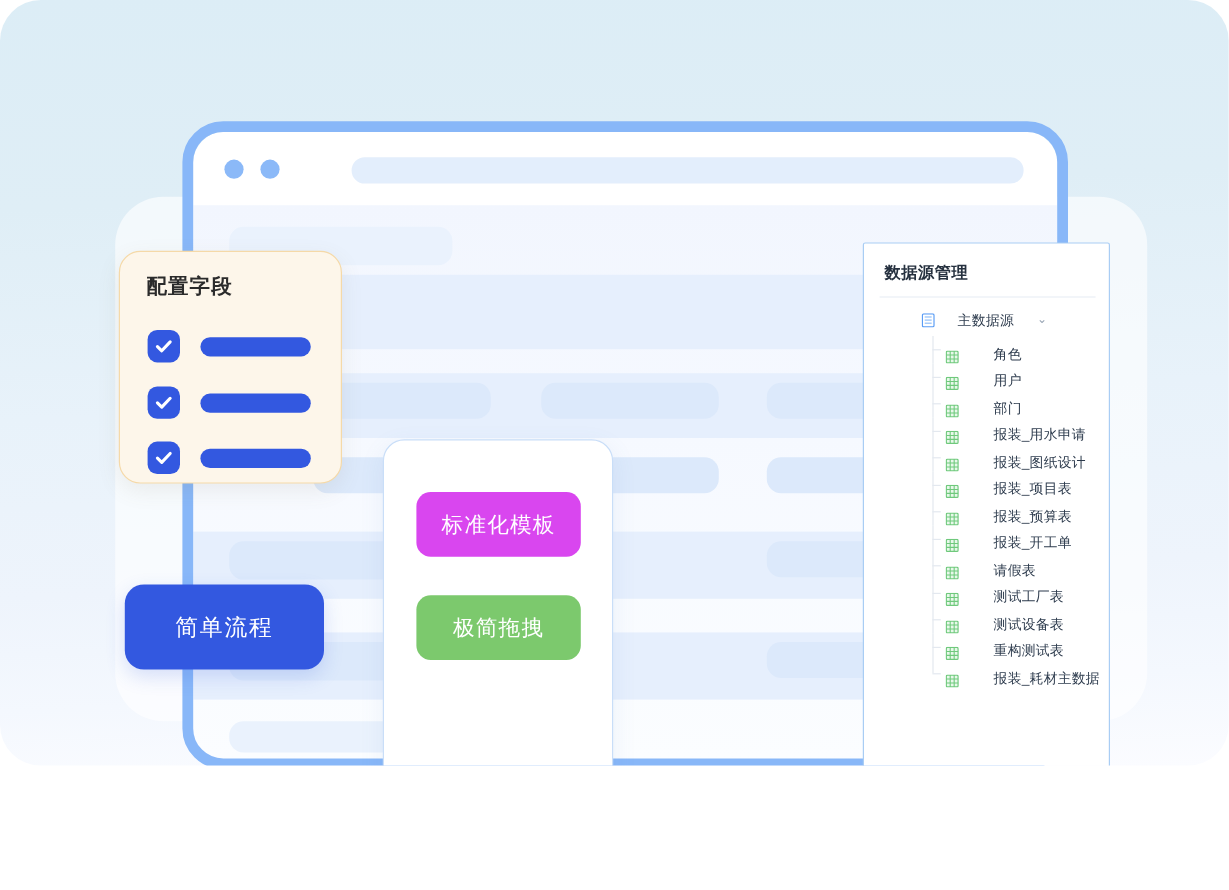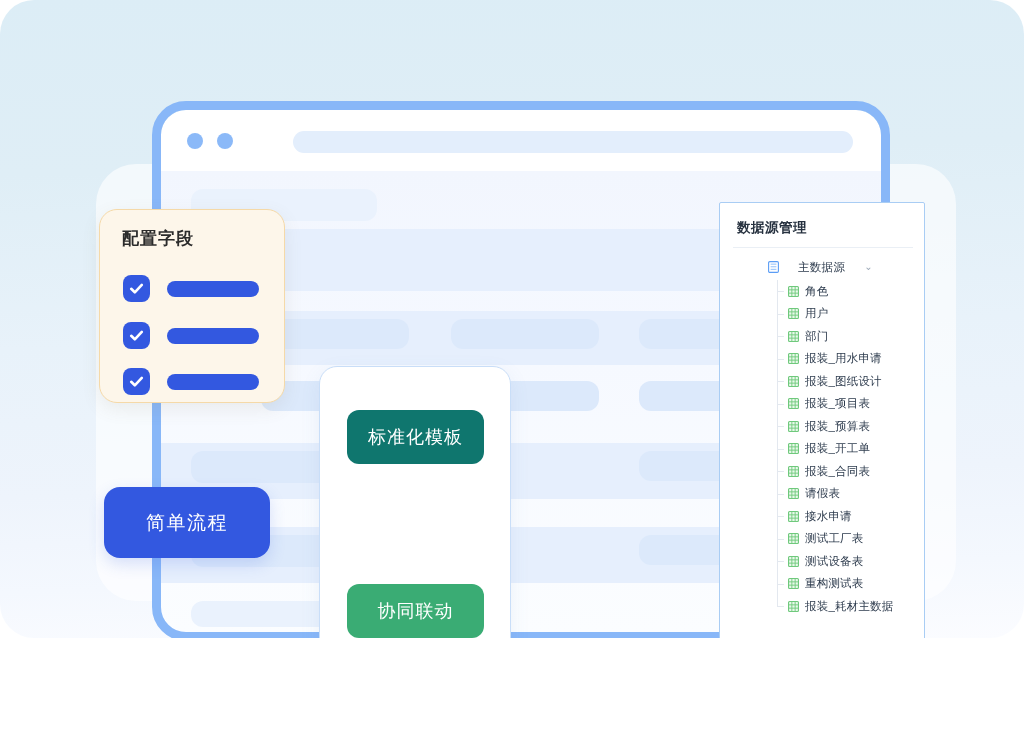--- a/index.html
+++ b/index.html
@@ -190,21 +190,21 @@
     border-radius: 12px;
     display: flex;
     align-items: center;
     justify-content: center;
     color: #ffffff;
     font-size: 18px;
     letter-spacing: 1px;
     cursor: pointer;
     border: none;
   }
-  .feat-btn.b1 { top: 43px;  background: #0f766e; }
+  .feat-btn.b1 { top: 43px;  background: #d946ef; }
   .feat-btn.b2 { top: 129px; background: #7cc96d; }
   .feat-btn.b3 { top: 217px; background: #3aac74; }
 
   
   #datasource-panel {
     position: absolute;
     left: 719px;
     top: 202px;
     width: 206px;
     height: 450px;
@@ -254,23 +254,24 @@
   }
   #ds-root .chev {
     margin-left: 6px;
     color: #9aa7b6;
     font-size: 10px;
     line-height: 1;
   }
   .ds-item {
     position: relative;
     display: flex;
-    align-items: center;
+    align-items: flex-end;
     height: 22.5px;
     padding-left: 68px;
+    gap: 23px;
   }
   .ds-item .ds-label {
     font-size: 11.5px;
     color: #2d3b4d;
     margin-left: 6px;
     letter-spacing: 0.2px;
     white-space: nowrap;
   }
   
   .ds-item::before {
@@ -361,21 +362,21 @@
         </svg>
       </span>
       <span class="cfg-bar"></span>
     </div>
   </div>
 
   <button id="simple-flow-button">简单流程</button>
 
   <div id="feature-card">
     <button class="feat-btn b1">标准化模板</button>
-    <button class="feat-btn b3">协同联动</button>
+    <button class="feat-btn b2">极简拖拽</button>
   </div>
 
   <div id="datasource-panel">
     <div id="ds-title">数据源管理</div>
     <div id="ds-divider"></div>
 
     <div id="ds-tree">
       <div id="ds-root">
         <span>
           <svg class="icon-doc" width="11" height="12" viewBox="0 0 11 12" aria-hidden="true">
@@ -488,45 +489,21 @@
         <div class="ds-item">
           <span>
             <svg class="icon-grid" width="11" height="11" viewBox="0 0 11 11" aria-hidden="true">
               <rect x="0.55" y="0.55" width="9.9" height="9.9" rx="1" fill="#e8f8ea" stroke="#6fc97c" stroke-width="1.1"></rect>
               <line x1="0.55" y1="3.85" x2="10.45" y2="3.85" stroke="#6fc97c" stroke-width="0.9"></line>
               <line x1="0.55" y1="7.15" x2="10.45" y2="7.15" stroke="#6fc97c" stroke-width="0.9"></line>
               <line x1="3.85" y1="0.55" x2="3.85" y2="10.45" stroke="#6fc97c" stroke-width="0.9"></line>
               <line x1="7.15" y1="0.55" x2="7.15" y2="10.45" stroke="#6fc97c" stroke-width="0.9"></line>
             </svg>
           </span>
-          <span class="ds-label">报装_合同表</span>
-        </div>
-        <div class="ds-item">
-          <span>
-            <svg class="icon-grid" width="11" height="11" viewBox="0 0 11 11" aria-hidden="true">
-              <rect x="0.55" y="0.55" width="9.9" height="9.9" rx="1" fill="#e8f8ea" stroke="#6fc97c" stroke-width="1.1"></rect>
-              <line x1="0.55" y1="3.85" x2="10.45" y2="3.85" stroke="#6fc97c" stroke-width="0.9"></line>
-              <line x1="0.55" y1="7.15" x2="10.45" y2="7.15" stroke="#6fc97c" stroke-width="0.9"></line>
-              <line x1="3.85" y1="0.55" x2="3.85" y2="10.45" stroke="#6fc97c" stroke-width="0.9"></line>
-              <line x1="7.15" y1="0.55" x2="7.15" y2="10.45" stroke="#6fc97c" stroke-width="0.9"></line>
-            </svg>
-          </span>
           <span class="ds-label">请假表</span>
-        </div>
-        <div class="ds-item">
-          <span>
-            <svg class="icon-grid" width="11" height="11" viewBox="0 0 11 11" aria-hidden="true">
-              <rect x="0.55" y="0.55" width="9.9" height="9.9" rx="1" fill="#e8f8ea" stroke="#6fc97c" stroke-width="1.1"></rect>
-              <line x1="0.55" y1="3.85" x2="10.45" y2="3.85" stroke="#6fc97c" stroke-width="0.9"></line>
-              <line x1="0.55" y1="7.15" x2="10.45" y2="7.15" stroke="#6fc97c" stroke-width="0.9"></line>
-              <line x1="3.85" y1="0.55" x2="3.85" y2="10.45" stroke="#6fc97c" stroke-width="0.9"></line>
-              <line x1="7.15" y1="0.55" x2="7.15" y2="10.45" stroke="#6fc97c" stroke-width="0.9"></line>
-            </svg>
-          </span>
-          <span class="ds-label">接水申请</span>
         </div>
         <div class="ds-item">
           <span>
             <svg class="icon-grid" width="11" height="11" viewBox="0 0 11 11" aria-hidden="true">
               <rect x="0.55" y="0.55" width="9.9" height="9.9" rx="1" fill="#e8f8ea" stroke="#6fc97c" stroke-width="1.1"></rect>
               <line x1="0.55" y1="3.85" x2="10.45" y2="3.85" stroke="#6fc97c" stroke-width="0.9"></line>
               <line x1="0.55" y1="7.15" x2="10.45" y2="7.15" stroke="#6fc97c" stroke-width="0.9"></line>
               <line x1="3.85" y1="0.55" x2="3.85" y2="10.45" stroke="#6fc97c" stroke-width="0.9"></line>
               <line x1="7.15" y1="0.55" x2="7.15" y2="10.45" stroke="#6fc97c" stroke-width="0.9"></line>
             </svg>

